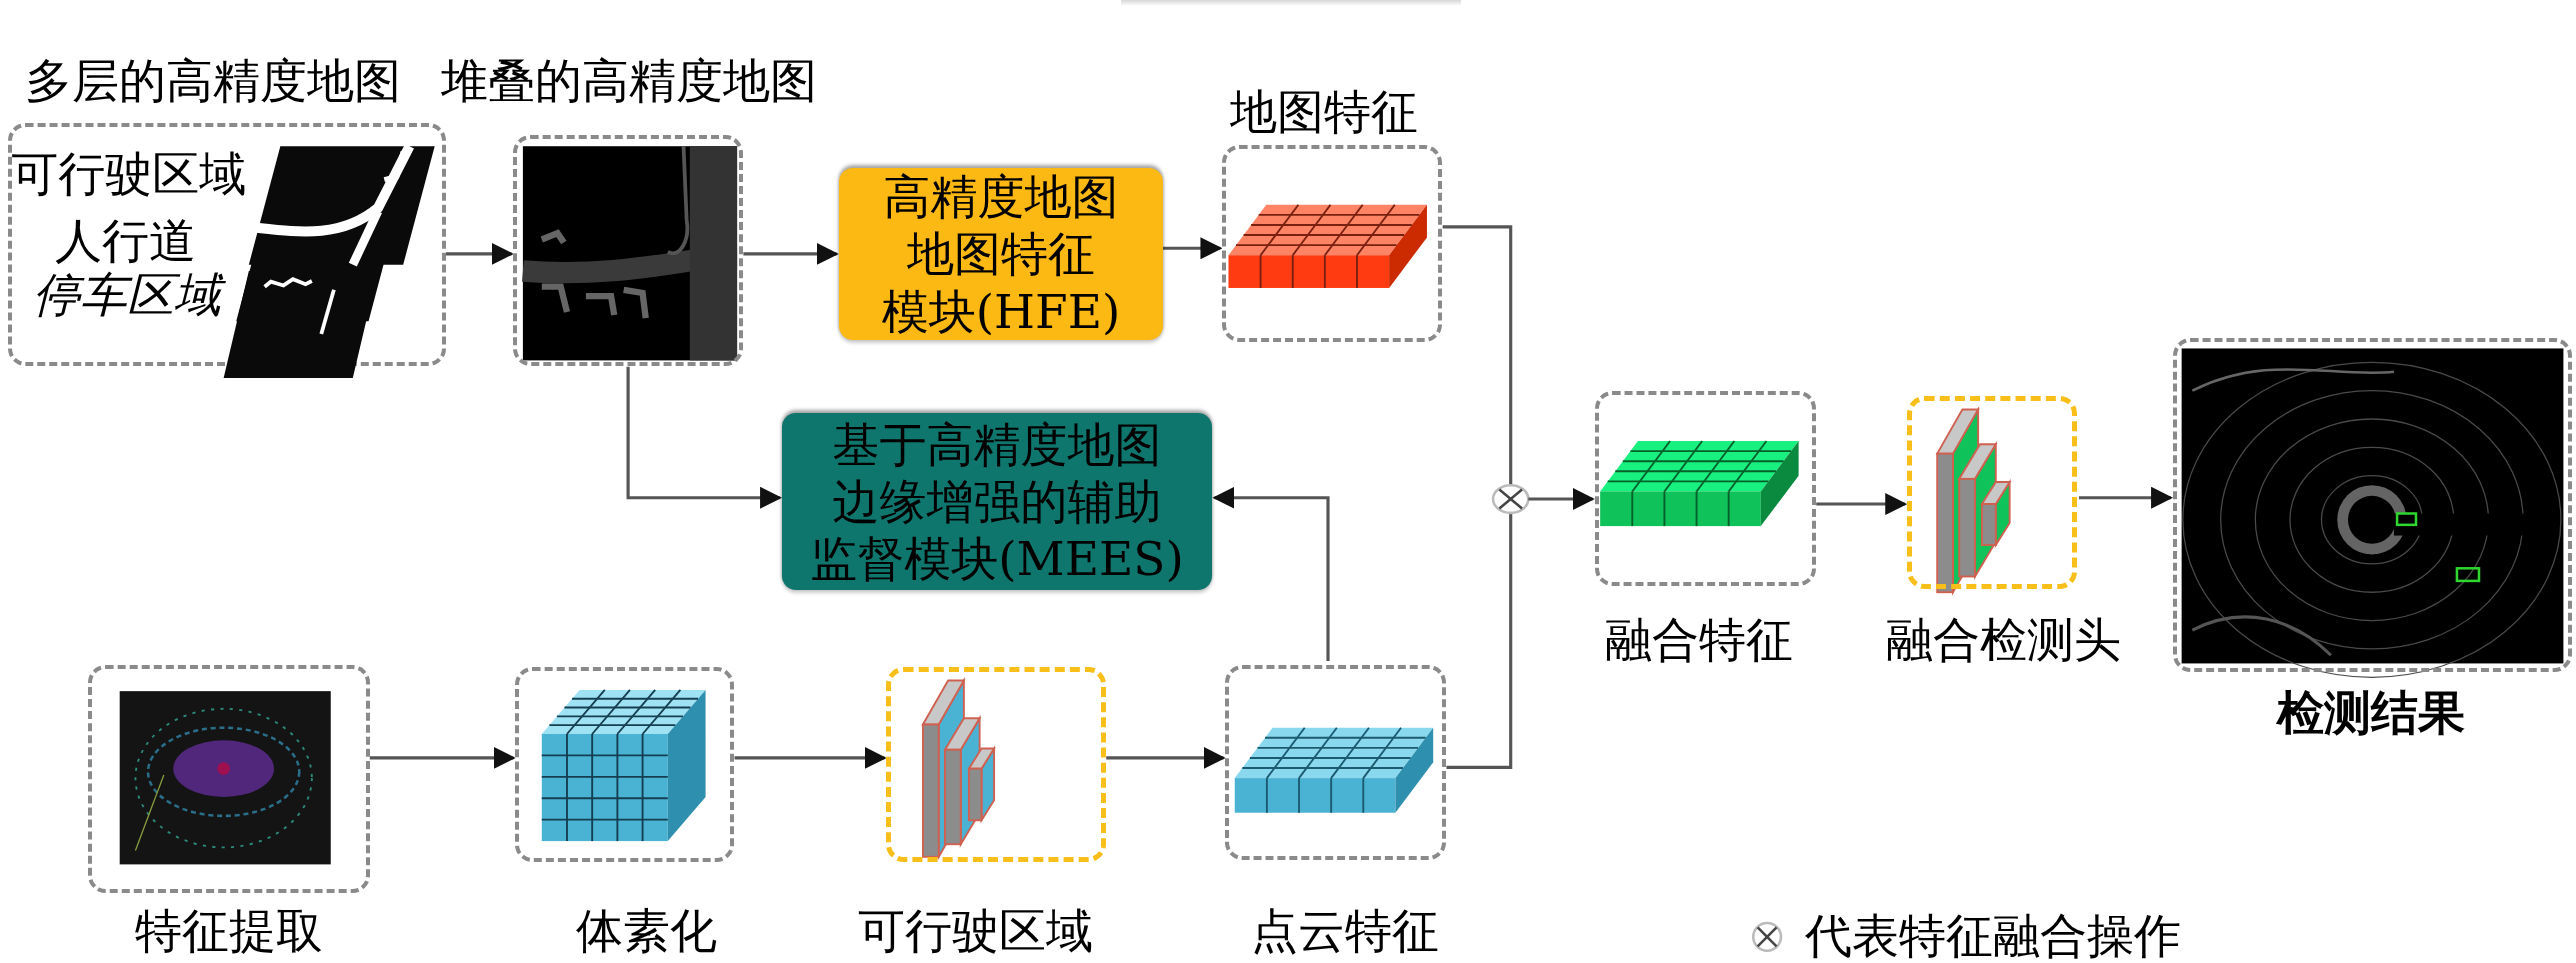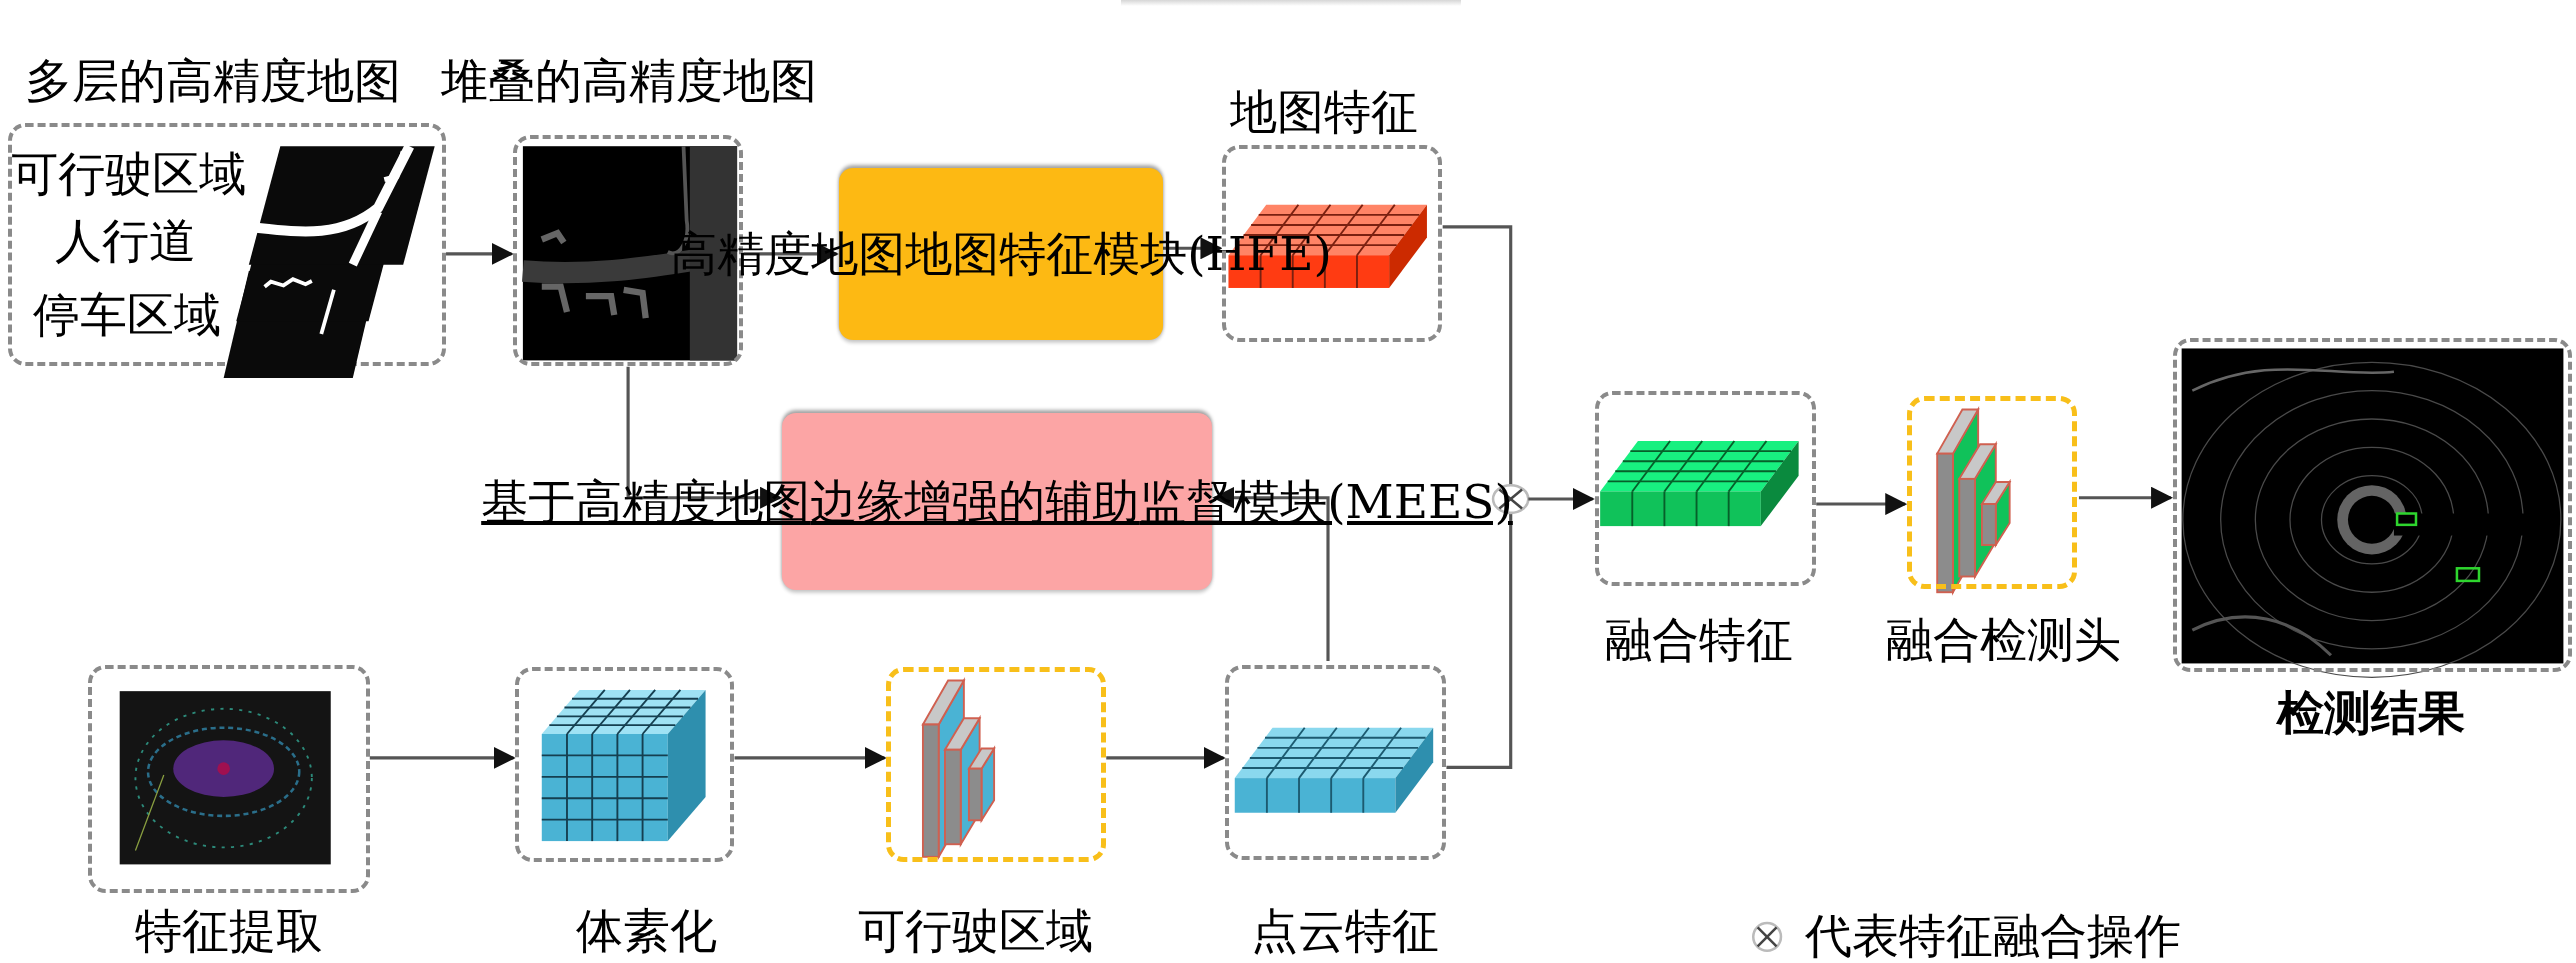--- a/index.html
+++ b/index.html
@@ -1,20 +1,20 @@
 <!DOCTYPE html>
 <html style="font-size:10px"><head>
 <meta charset="utf-8">
 <style>
   html,body{margin:0;padding:0;background:#fff;}
   body{width:2576px;height:964px;position:relative;overflow:hidden;font-family:"DejaVu Serif","Liberation Serif",serif;color:#000;}
   .dash-box{position:absolute;border:4.4px dashed #8a8a8a;border-radius:17.6px;box-sizing:border-box;}
   .dash-box.yellow{border-color:#f8bf1a;border-width:5px;}
   .label{position:absolute;font-size:47px;line-height:1;white-space:nowrap;text-align:center;}
-  .module{position:absolute;box-sizing:border-box;border-radius:14px;display:flex;flex-direction:row;justify-content:center;align-items:center;font-size:47px;line-height:1.22;text-align:center;box-shadow:0 -2.5px 3.8px rgba(0,0,0,0.35),0 2.5px 3.8px rgba(0,0,0,0.2);}
+  .module{position:absolute;box-sizing:border-box;border-radius:14px;display:flex;flex-direction:column;justify-content:center;align-items:center;font-size:47px;line-height:1.22;text-align:center;box-shadow:0 -2.5px 3.8px rgba(0,0,0,0.35),0 2.5px 3.8px rgba(0,0,0,0.2);}
   .module span{display:block;white-space:nowrap;}
   svg{position:absolute;left:0;top:0;overflow:visible;}
   .title-strip{position:absolute;top:0;left:1121px;width:340px;height:6.3px;background:linear-gradient(#bbb,#fff);opacity:.6;}
 </style>
 </head>
 <body>
 
 <div class="title-strip"></div>
 
 <div class="label" style="left:25px;top:57px;">多层的高精度地图</div>
@@ -213,34 +213,34 @@
 
   <g>
     <circle cx="2805" cy="1487" r="22" fill="#fff" stroke="#bbb" stroke-width="4"></circle>
     <line x1="2790" y1="1472" x2="2820" y2="1502" stroke="#444" stroke-width="4"></line>
     <line x1="2820" y1="1472" x2="2790" y2="1502" stroke="#444" stroke-width="4"></line>
   </g>
 </svg>
 
 <div class="label" style="left:11.3px;top:150px;">可行驶区域</div>
 <div class="label" style="left:55px;top:217px;">人行道</div>
-<div class="label" style="left:33px;top:291px;">停车区域</div>
+<div class="label" style="left:33px;top:271px;font-style:italic;">停车区域</div>
 
 <div class="dash-box" style="left:513px;top:135px;width:230px;height:231px;"></div>
 
 <div class="module" style="left:839px;top:168px;width:324px;height:172px;background:#FDB913;">
   <span>高精度地图</span>
   <span>地图特征</span>
   <span>模块(HFE)</span>
 </div>
 
 <div class="label" style="left:1230px;top:88px;">地图特征</div>
 <div class="dash-box" style="left:1222px;top:145px;width:220px;height:197px;"></div>
 
-<div class="module" style="left:782px;top:413px;width:430px;height:177px;background:#fca5a5;text-decoration:underline;">
+<div class="module" style="left:782px;top:413px;width:430px;height:177px;background:#0f766e;">
   <span>基于高精度地图</span>
   <span>边缘增强的辅助</span>
   <span>监督模块(MEES)</span>
 </div>
 
 <div class="dash-box" style="left:1595px;top:391px;width:221px;height:195px;"></div>
 <div class="label" style="left:1605px;top:616px;">融合特征</div>
 
 <div class="dash-box yellow" style="left:1907px;top:396px;width:170px;height:193px;"></div>
 <div class="label" style="left:1874px;top:616px;margin-left:12px;">融合检测头</div>

